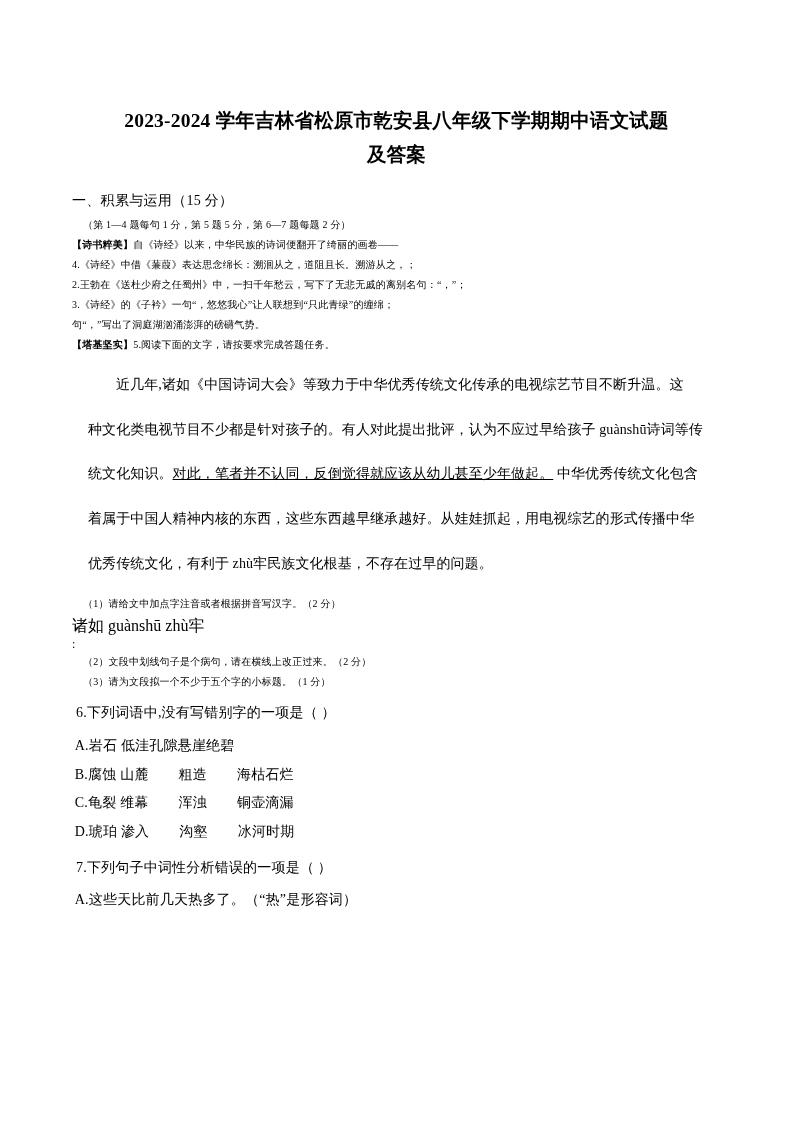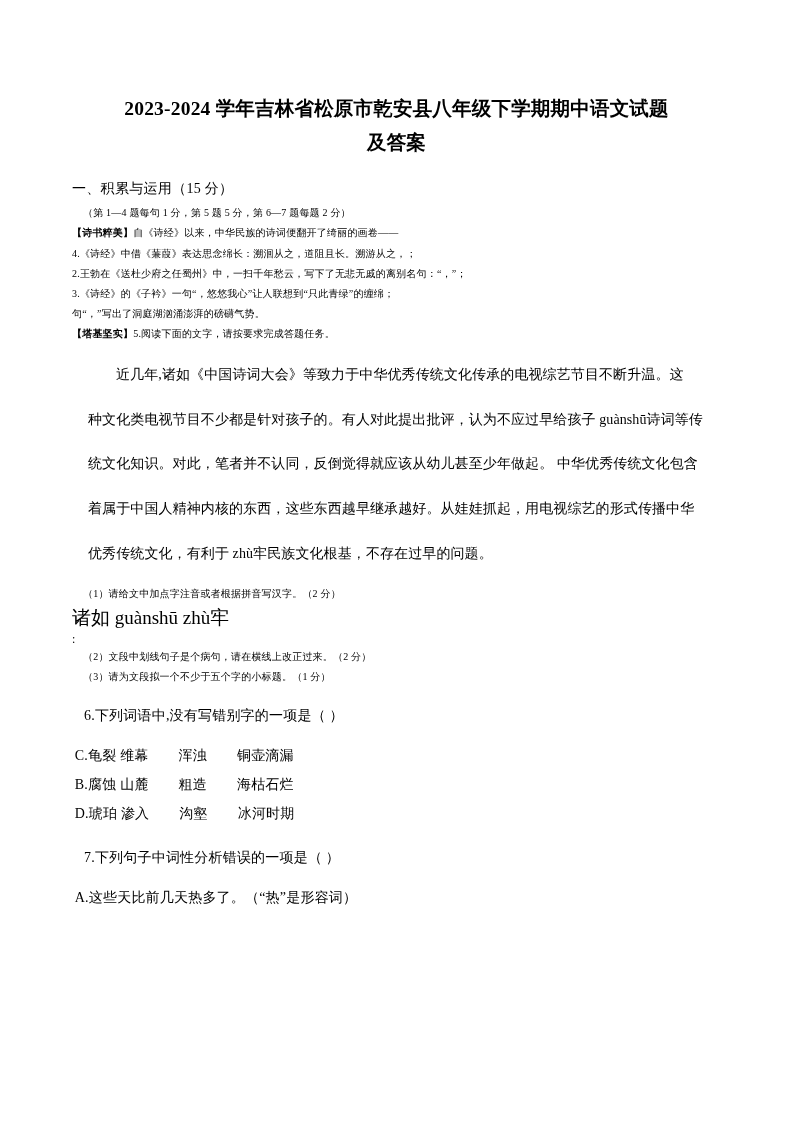--- a/index.html
+++ b/index.html
@@ -20,70 +20,70 @@
     height: 1122px;
     box-sizing: border-box;
     padding: 88px 72px 40px 72px;
   }
   .doc-title {
     font-size: 19.5px;
     font-weight: bold;
     text-align: center;
     line-height: 1.75;
     letter-spacing: 0.2px;
-    margin: 4px 0 4px 0;
+    margin: 16px 0 4px 0;
   }
   .section-heading {
     font-size: 14px;
     font-weight: normal;
     margin: 16px 0 0 0;
     line-height: 1.9;
     letter-spacing: 0.3px;
   }
   p.line {
     font-size: 10px;
     line-height: 2.0;
     margin: 0;
     letter-spacing: 0.2px;
     text-align: justify;
   }
   .indent1 { text-indent: 1.1em; }
   .indent2 { text-indent: 2em; }
-  .bold { font-weight: bold; font-family: Liberation Mono, monospace; }
+  .bold { font-weight: bold; }
   .para-block {
     font-size: 14px;
     line-height: 2.05;
     margin: 16px;
     text-align: justify;
     letter-spacing: 0.1px;
   }
-  .underline { }
+  .underline { text-decoration: underline; }
   .small-gap { height: 3px; }
   .zhuru {
-    font-size: 19px;
+    font-size: 16px;
     line-height: 1.5;
     margin: 0;
   }
   .colon-mark {
     font-size: 12px;
     line-height: 1.0;
     margin: 0 0 2px 0;
   }
   .opt-line {
     font-size: 14px;
     line-height: 2.05;
     margin: 0;
     text-indent: 0.2em;
     letter-spacing: 0.2px;
   }
   .opt-line span.gapB { display: inline-block; width: 30px; }
   .q-line {
     font-size: 14px;
     line-height: 2.05;
-    margin: 12px;
+    margin: 4px;
     letter-spacing: 0.2px;
   }
 </style>
 </head>
 <body>
 
 <div class="page">
 
   <h1 class="doc-title">
     <span>2023-2024 学年吉林省松原市乾安县八年级下学期期中语文试题</span><br>
@@ -118,24 +118,25 @@
   <p class="colon-mark">:</p>
 
   <p class="line indent1">（2）文段中划线句子是个病句，请在横线上改正过来。（2 分）</p>
 
   <p class="line indent1">（3）请为文段拟一个不少于五个字的小标题。（1 分）</p>
 
   <div class="small-gap"></div>
 
   <p class="q-line">6.下列词语中,没有写错别字的一项是（ ）</p>
 
+  <p class="opt-line"><span>A.</span><span>岩石  低洼孔隙悬崖绝碧</span></p>
+
+  <p class="opt-line"><span>B.</span><span>腐蚀   山麓</span><span class="gapB"></span><span>粗造</span><span class="gapB"></span><span>海枯石烂</span></p>
 
   <p class="opt-line"><span>C.</span><span>龟裂   维幕</span><span class="gapB"></span><span>浑浊</span><span class="gapB"></span><span>铜壶滴漏</span></p>
-
-  <p class="opt-line"><span>B.</span><span>腐蚀   山麓</span><span class="gapB"></span><span>粗造</span><span class="gapB"></span><span>海枯石烂</span></p>
 
   <p class="opt-line"><span>D.</span><span>琥珀   渗入</span><span class="gapB"></span><span>沟壑</span><span class="gapB"></span><span>冰河时期</span></p>
 
   <div class="small-gap"></div>
 
   <p class="q-line">7.下列句子中词性分析错误的一项是（          ）</p>
 
   <p class="opt-line indent1">A.这些天比前几天热多了。（“热”是形容词）</p>
 
 </div>

